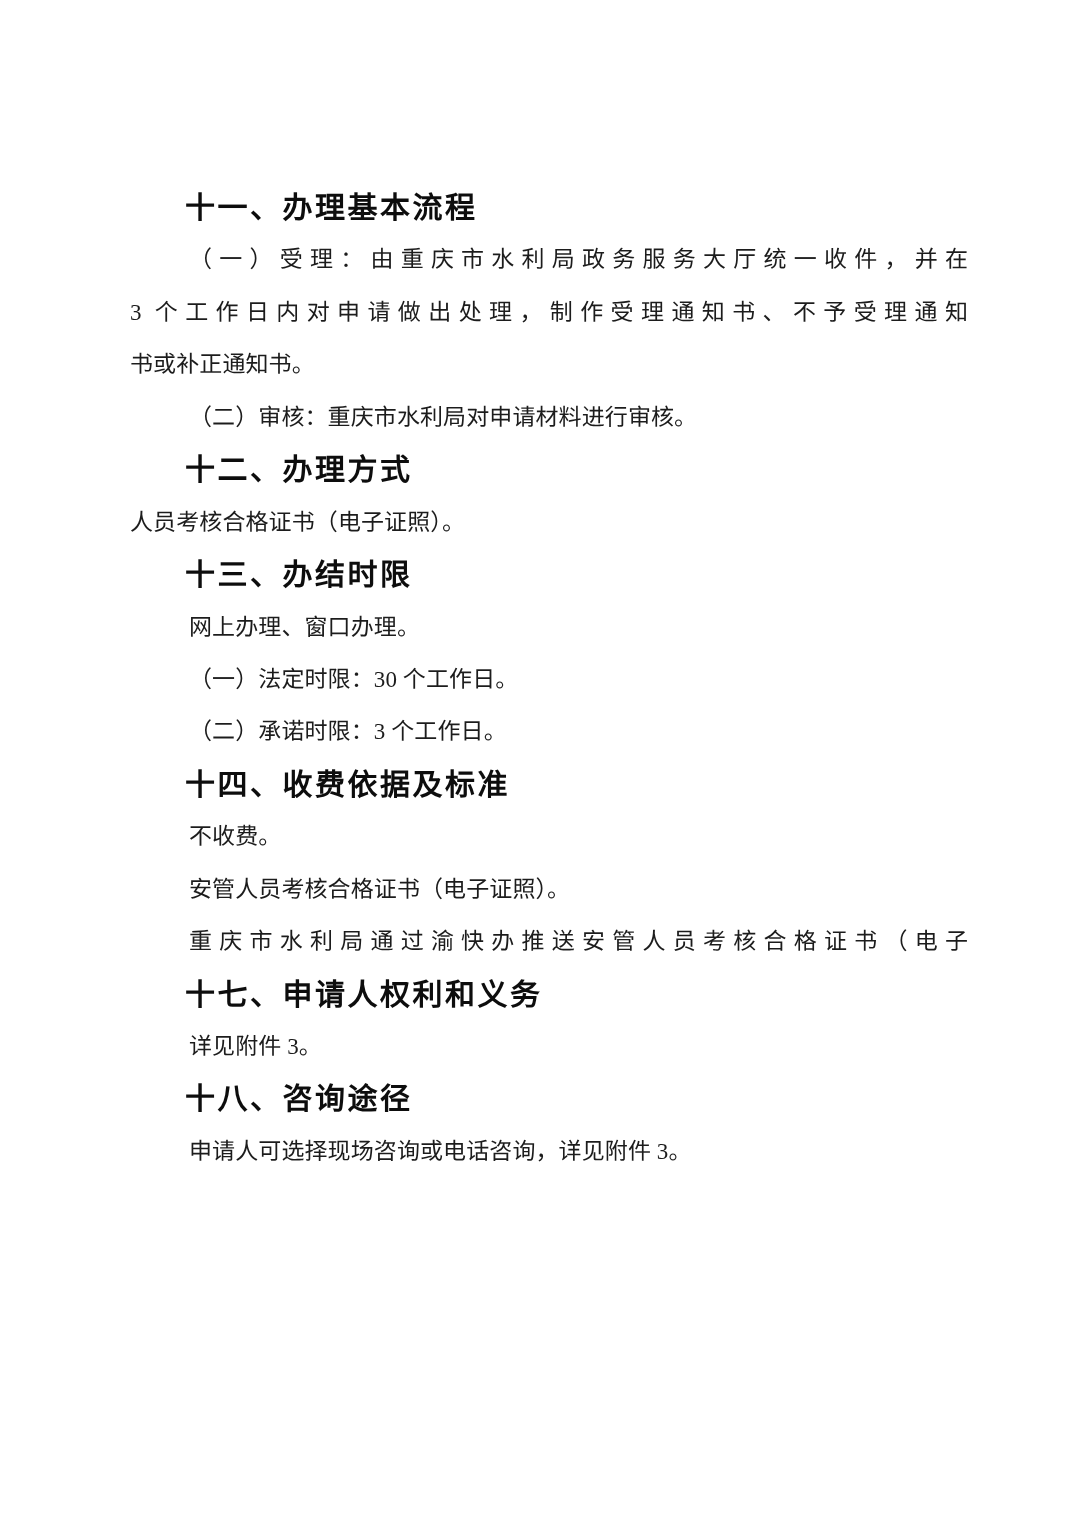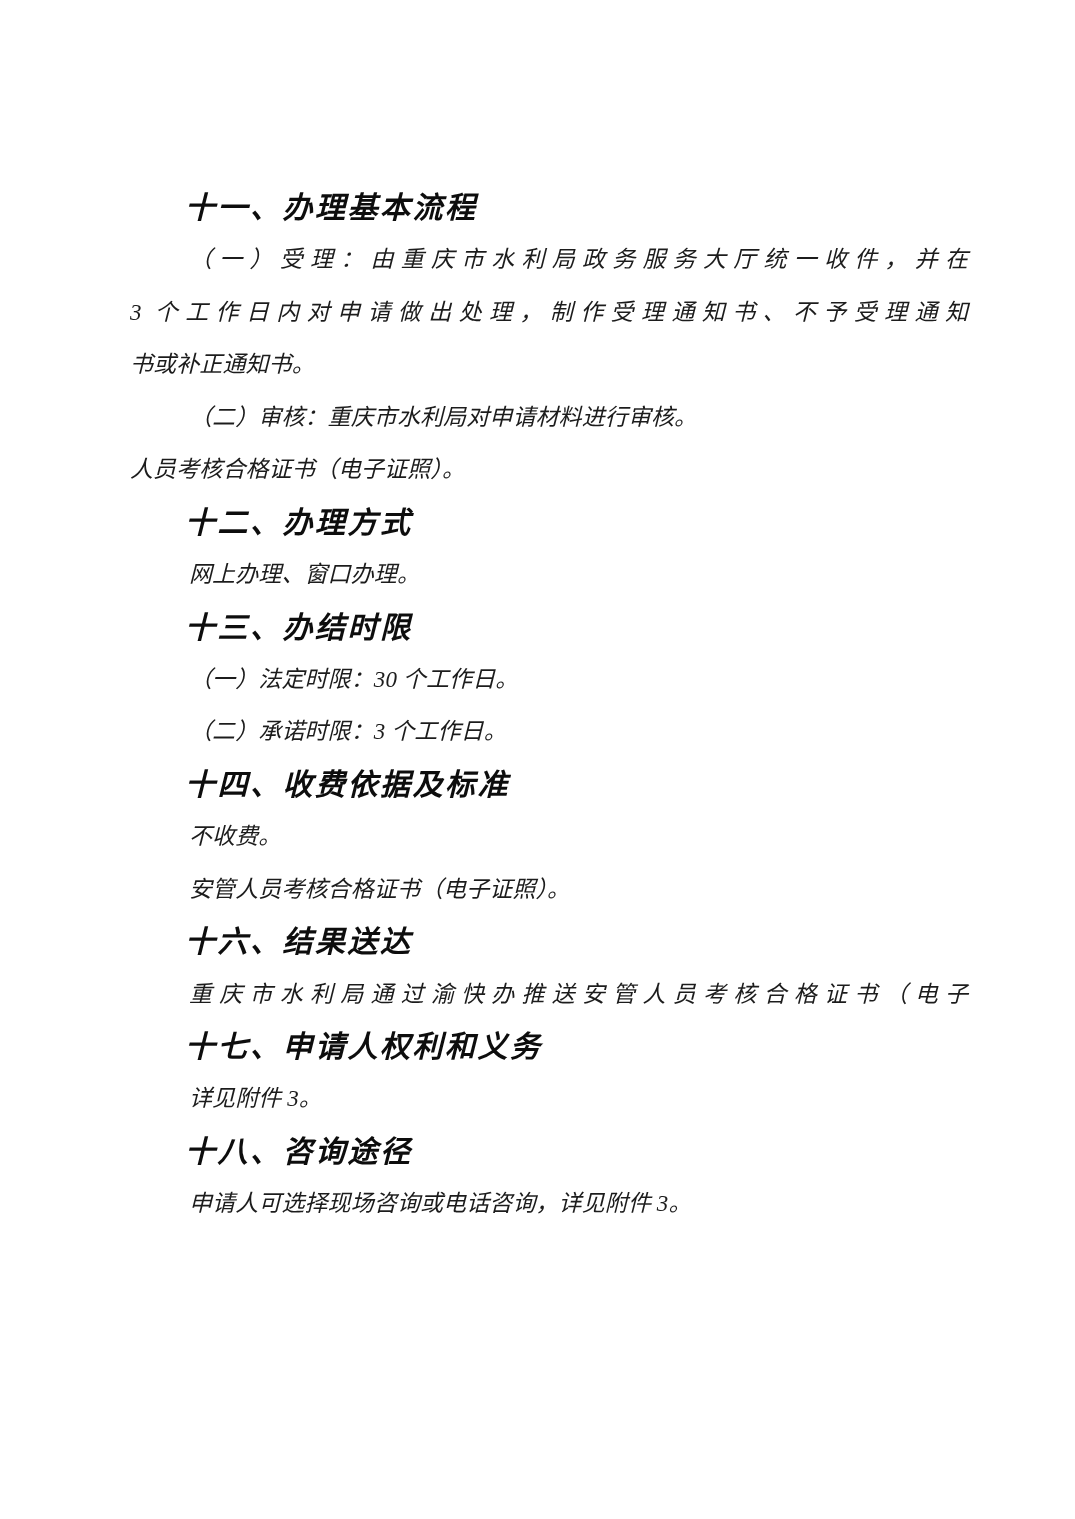--- a/index.html
+++ b/index.html
@@ -7,21 +7,20 @@
     padding: 0;
     background: #ffffff;
   }
   .page {
     position: relative;
     width: 1075px;
     height: 1304px;
     background: #ffffff;
     overflow: hidden;
     font-family: "Liberation Serif", "DejaVu Serif", serif;
-    font-style: italic;
   }
   .doc-body {
     position: absolute;
     left: 130px;
     top: 182px;
     width: 838px;
   }
   .line {
     height: 52.45px;
     line-height: 52.45px;
@@ -65,30 +64,29 @@
 </head>
 <body>
 
 <div class="page">
   <div class="doc-body">
       <div class="line heading">十一、办理基本流程</div>
       <div class="line body indent justify">（一）受理：由重庆市水利局政务服务大厅统一收件，并在</div>
       <div class="line body justify">3 个工作日内对申请做出处理，制作受理通知书、不予受理通知</div>
       <div class="line body">书或补正通知书。</div>
       <div class="line body indent">（二）审核：重庆市水利局对申请材料进行审核。</div>
+      <div class="line heading">十二、办理方式</div>
       <div class="line body">人员考核合格证书（电子证照）。</div>
-      <div class="line heading">十二、办理方式</div>
+      <div class="line heading">十三、办结时限</div>
       <div class="line body indent">网上办理、窗口办理。</div>
-      <div class="line heading">十三、办结时限</div>
       <div class="line body indent">（一）法定时限：30 个工作日。</div>
       <div class="line body indent">（二）承诺时限：3 个工作日。</div>
       <div class="line heading">十四、收费依据及标准</div>
       <div class="line body indent">不收费。</div>
       <div class="line body indent">安管人员考核合格证书（电子证照）。</div>
-      <div class="line heading">十六、结果送达</div>
       <div class="line body indent justify">重庆市水利局通过渝快办推送安管人员考核合格证书（电子</div>
       <div class="line heading">十七、申请人权利和义务</div>
       <div class="line body indent">详见附件 3。</div>
       <div class="line heading">十八、咨询途径</div>
       <div class="line body indent">申请人可选择现场咨询或电话咨询，详见附件 3。</div>
     </div>
   <div class="page-number">— 224 —</div>
 </div>
 
 </body></html>

